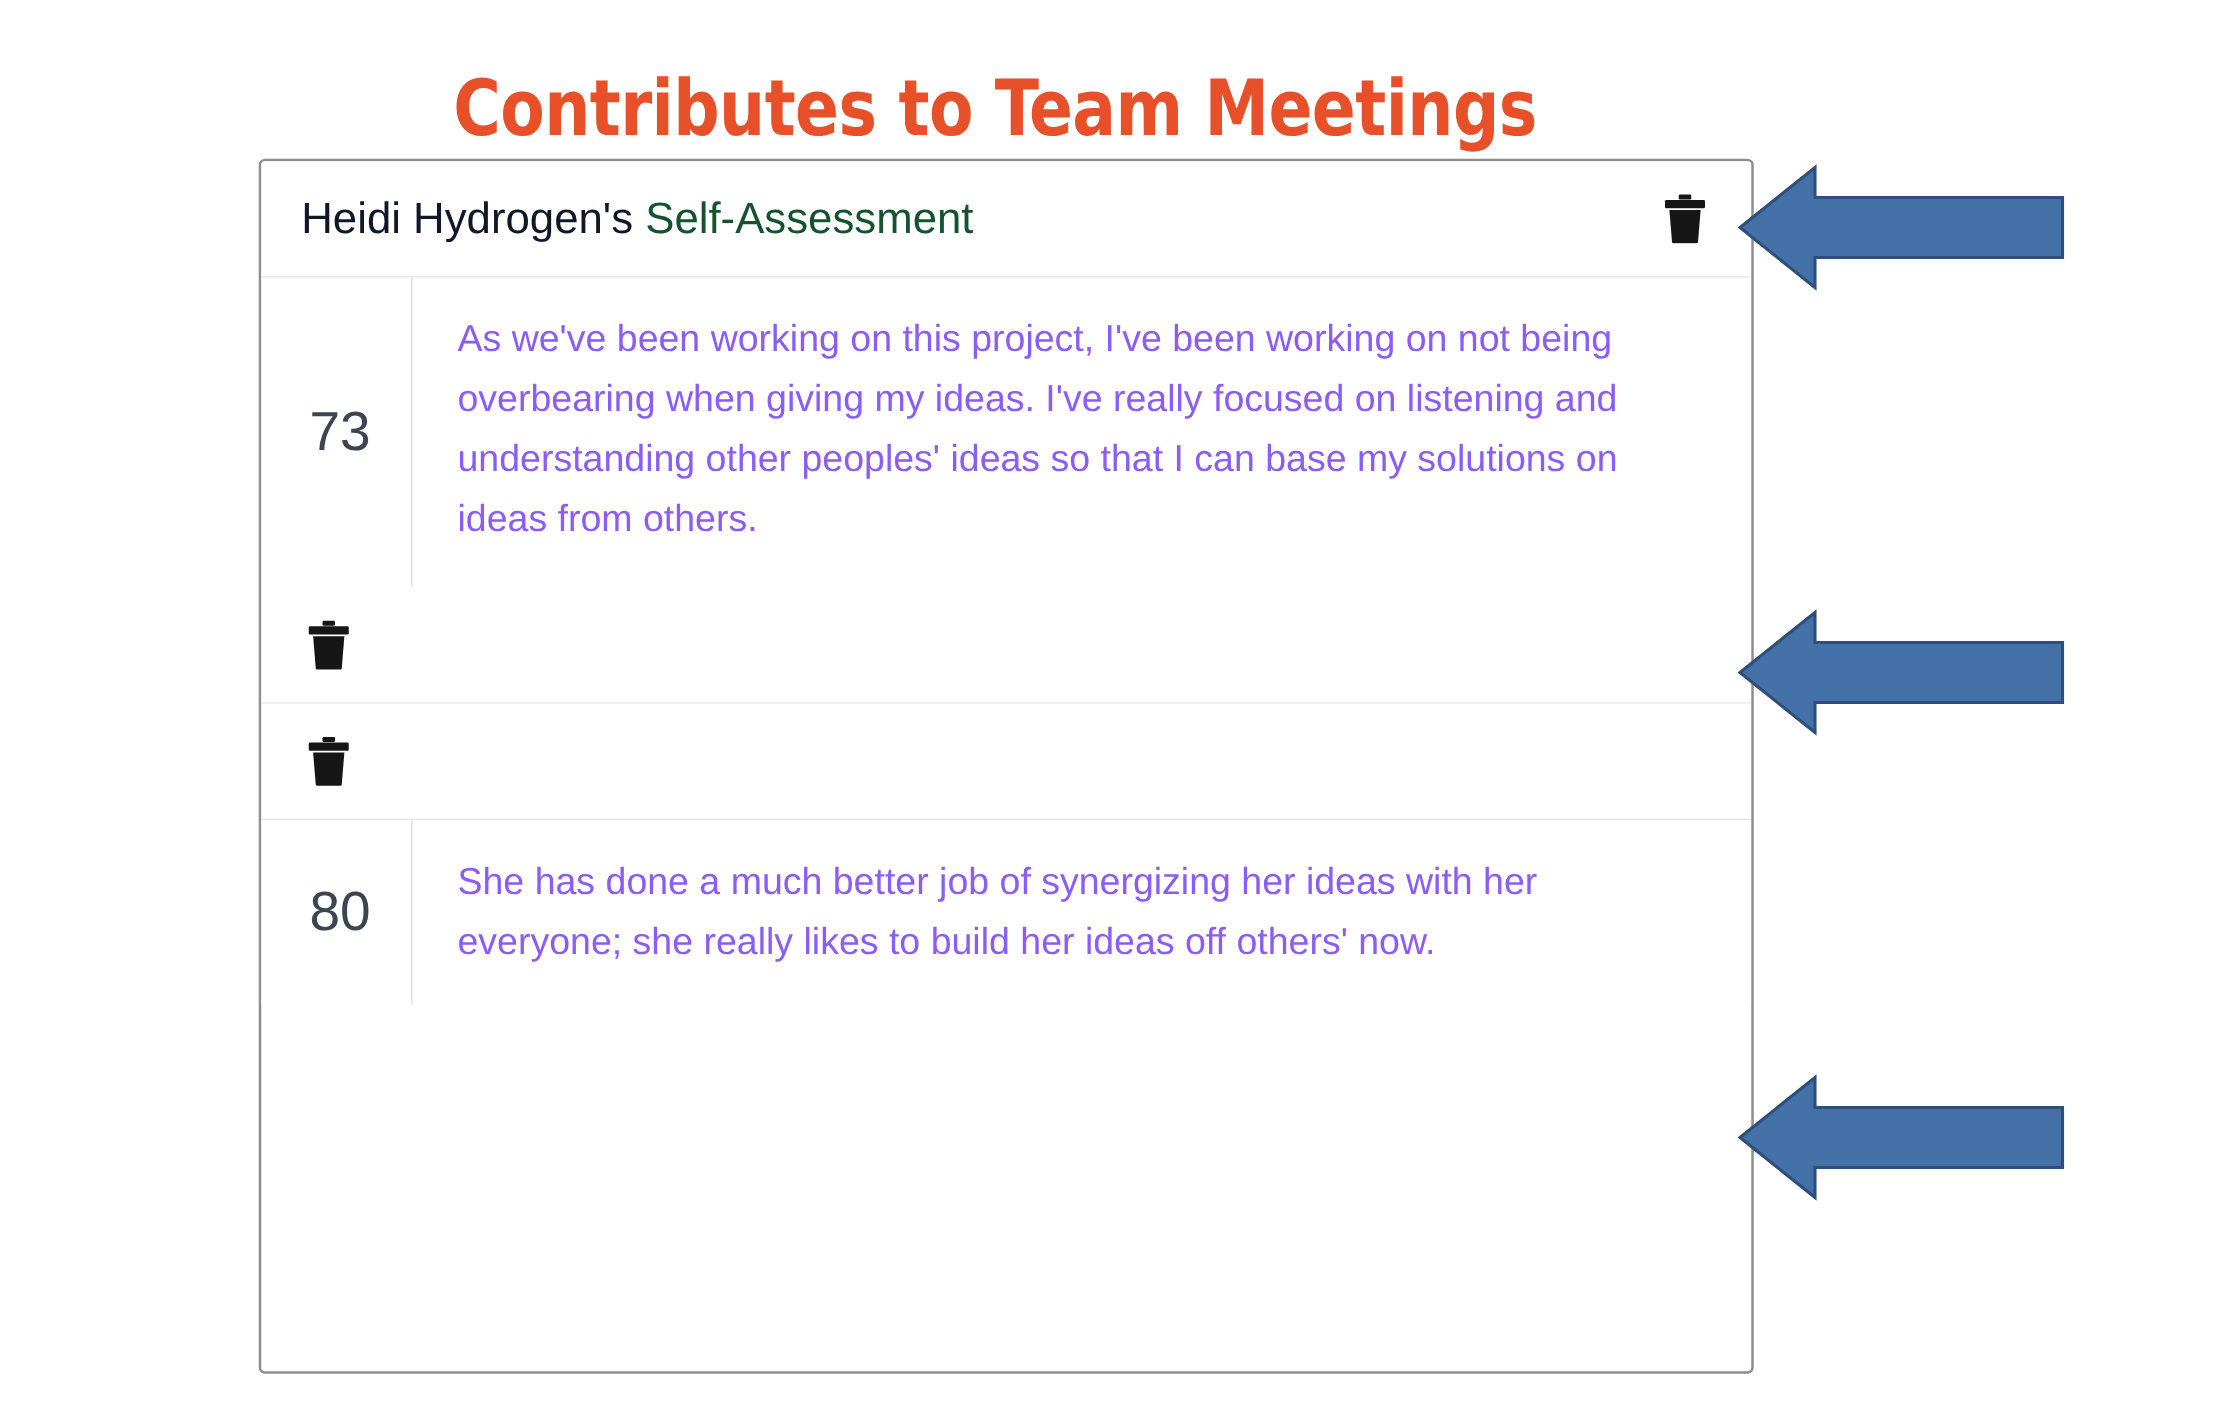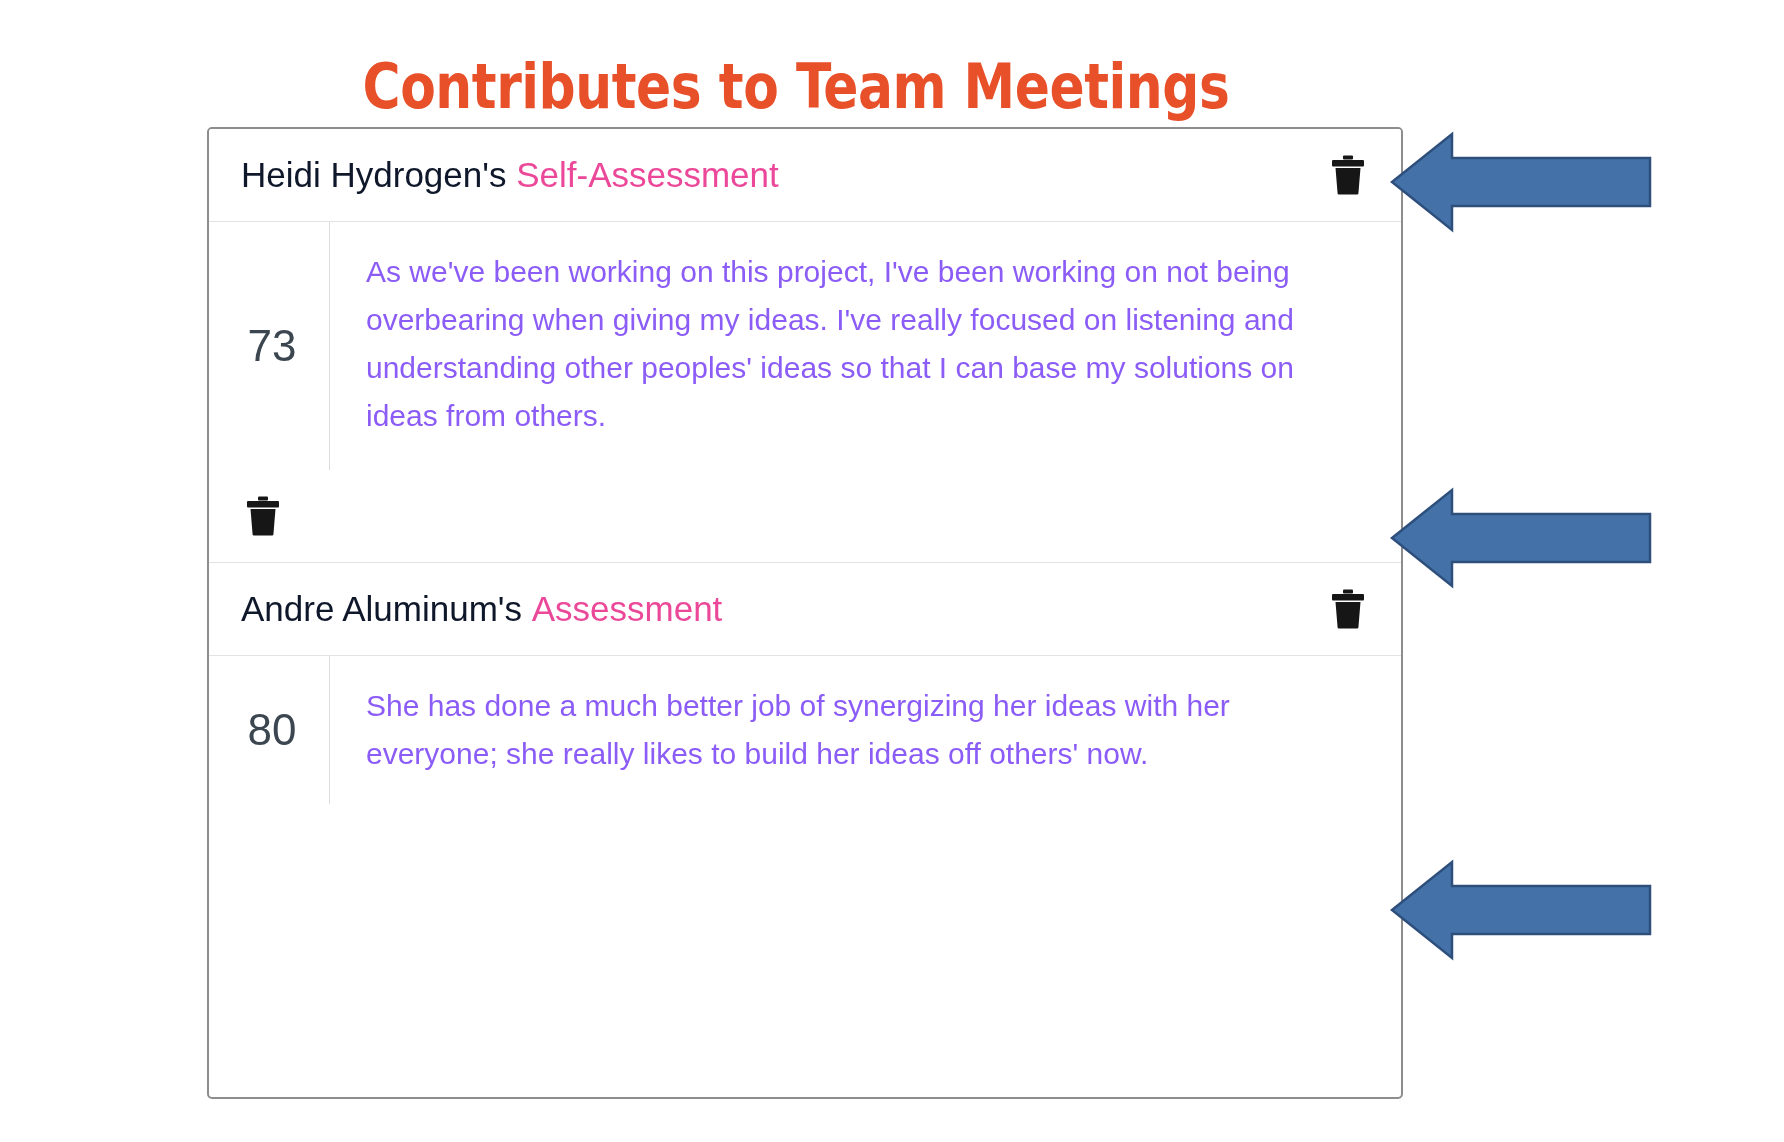--- a/index.html
+++ b/index.html
@@ -73,21 +73,21 @@
   .assessment-title {
     font-size: 35px;
     line-height: 40px;
     color: #3b4650;
     white-space: nowrap;
   }
   .assessment-title .owner {
     color: #0f172a;
   }
   .assessment-title .kind {
-    color: #ec4899;
+    color: #14532d;
   }
 
   .delete-button {
     width: 44px;
     height: 52px;
     display: flex;
     align-items: center;
     justify-content: center;
     background: transparent;
     border: none;
@@ -193,23 +193,20 @@
             </svg>
           </span>
         </button>
       </div>
       <div class="assessment-body body-2">
       </div>
     </div>
 
     <div class="assessment-block">
       <div class="assessment-header">
-        <div class="assessment-title">
-          <span class="owner">Andre Aluminum's</span><span>&nbsp;</span><span class="kind">Assessment</span>
-        </div>
         <button class="delete-button">
           <span>
             <svg width="34" height="40" viewBox="0 0 34 40" xmlns="http://www.w3.org/2000/svg">
               <rect x="12" y="0.5" width="10" height="4" rx="1" fill="#161616"></rect>
               <rect x="1" y="5" width="32" height="6.5" rx="1" fill="#161616"></rect>
               <path d="M4.5 13 L29.5 13 L27.4 38.5 Q27.3 39.5 26.2 39.5 L7.8 39.5 Q6.7 39.5 6.6 38.5 Z" fill="#161616"></path>
             </svg>
           </span>
         </button>
       </div>

